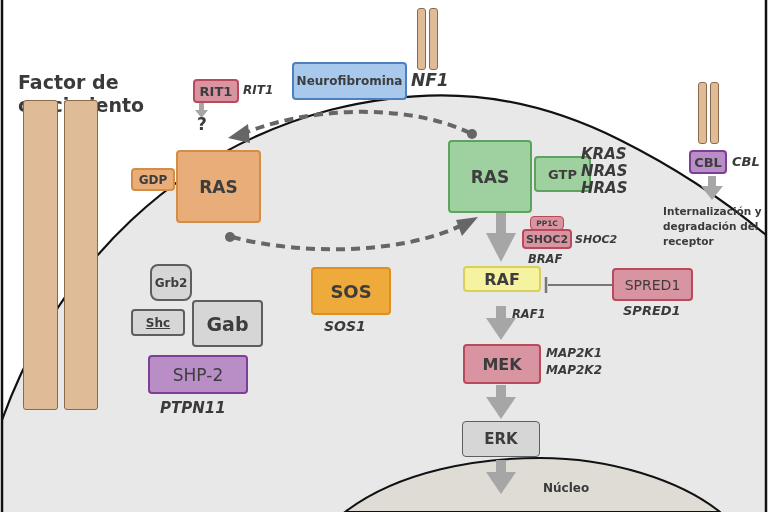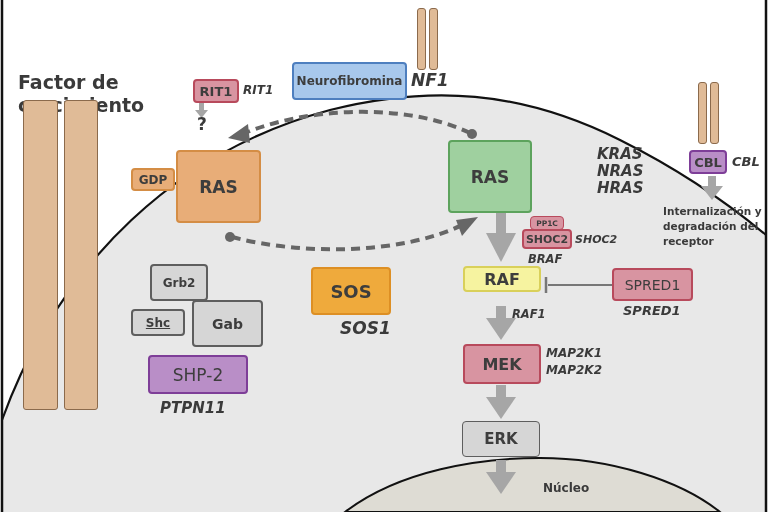--- a/index.html
+++ b/index.html
@@ -84,21 +84,24 @@
   <div class="box orange" style="left:131px;top:168px;width:44px;height:23px;font-size:12px;">
     <span>GDP</span>
     </div>
   <div class="box orange" style="left:176px;top:150px;width:85px;height:73px;font-size:17px;">
     <span>RAS</span>
     </div>
 
   <div class="box green" style="left:448px;top:140px;width:84px;height:73px;font-size:17px;">
     <span>RAS</span>
     </div>
-  <div class="lbl it" style="left:597px;top:146px;font-size:15px;line-height:17px;">
+  <div class="box green" style="left:534px;top:156px;width:57px;height:36px;font-size:13px;">
+    <span>GTP</span>
+    </div>
+  <div class="lbl it" style="left:581px;top:146px;font-size:15px;line-height:17px;">
     <div>KRAS</div>
     <div>NRAS</div>
     <div>HRAS</div>
   </div>
 
   <div class="box purple" style="left:689px;top:150px;width:38px;height:24px;font-size:13px;">
     <span>CBL</span>
     </div>
   <div class="lbl it" style="left:732px;top:154px;font-size:13px;">CBL</div>
   <div class="lbl" style="left:663px;top:204px;width:100px;font-size:10.5px;line-height:15px;white-space:normal;">Internalización y degradación del receptor</div>
@@ -132,28 +135,28 @@
 
   <div class="box grey" style="left:462px;top:421px;width:78px;height:36px;font-size:15px;border-width:1.5px;">
     <span>ERK</span>
     </div>
 
   <div class="lbl" style="left:531px;top:481px;font-size:12px;margin-left:12px;">Núcleo</div>
 
   <div class="box sos" style="left:311px;top:267px;width:80px;height:48px;font-size:18px;">
     <span>SOS</span>
     </div>
-  <div class="lbl it" style="left:324px;top:318px;font-size:17px;margin-left:16px;">SOS1</div>
+  <div class="lbl it" style="left:324px;top:318px;font-size:14px;">SOS1</div>
 
-  <div class="box grey" style="left:150px;top:264px;width:58px;height:37px;font-size:12px;">
+  <div class="box grey" style="left:150px;top:264px;width:42px;height:37px;font-size:12px;border-radius:8px;">
     <span>Grb2</span>
     </div>
   <div class="box grey" style="left:131px;top:309px;width:54px;height:27px;font-size:12px;text-decoration:underline;">
     <span>Shc</span>
     </div>
-  <div class="box grey" style="left:192px;top:300px;width:71px;height:47px;font-size:14px;">
+  <div class="box grey" style="left:192px;top:300px;width:71px;height:47px;font-size:19px;">
     <span>Gab</span>
     </div>
   <div class="box purple" style="left:148px;top:355px;width:100px;height:39px;font-size:17px;font-weight:normal;">
     <span>SHP-2</span>
     </div>
   <div class="lbl it" style="left:160px;top:399px;font-size:15px;">PTPN11</div>
 </div>
 
 </body></html>

